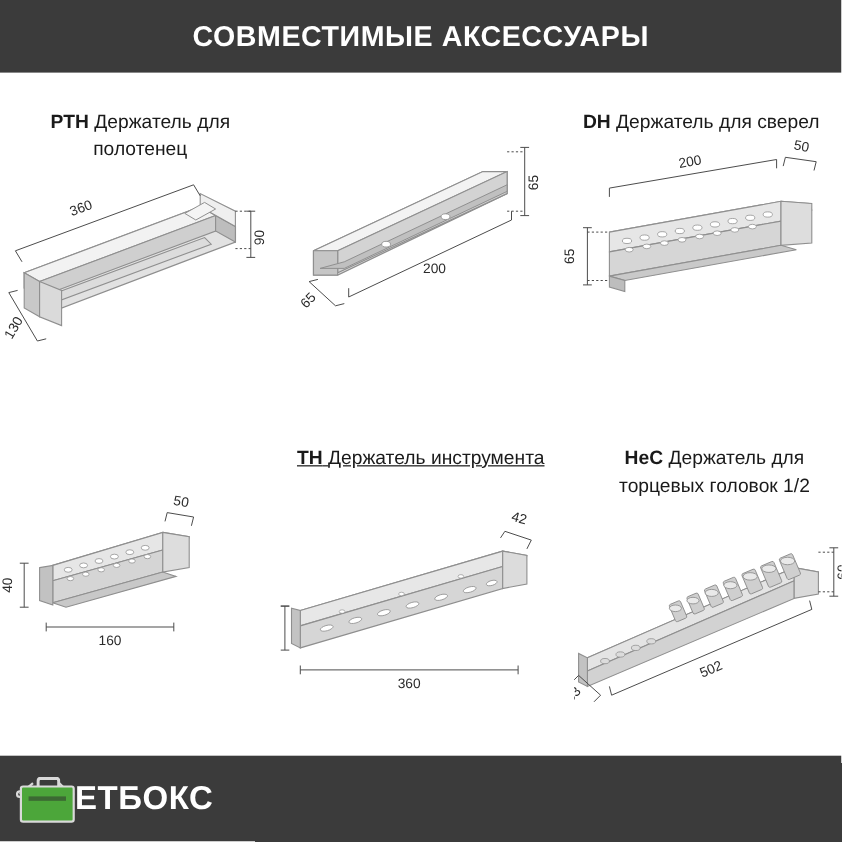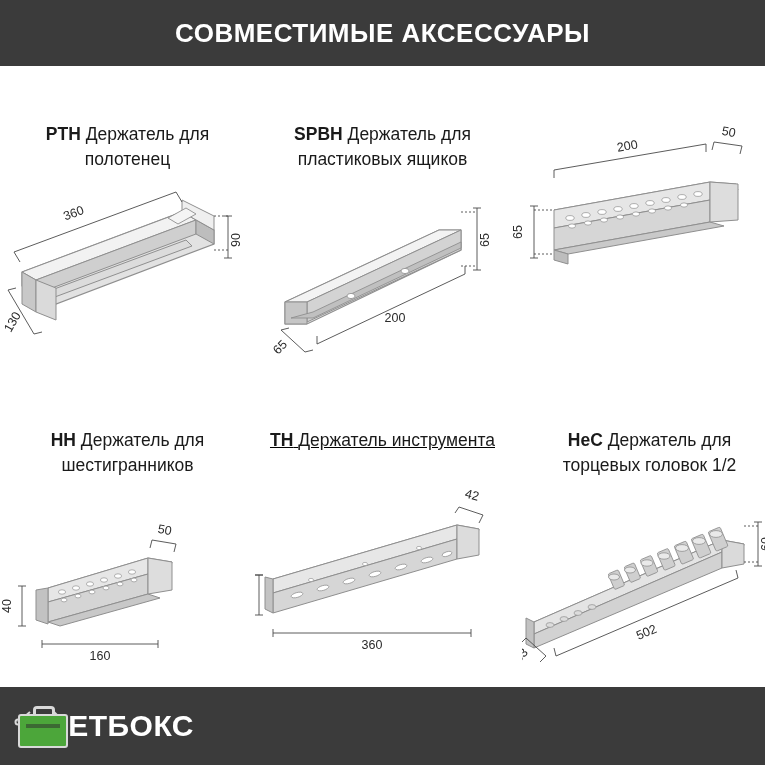--- a/index.html
+++ b/index.html
@@ -111,21 +111,20 @@
     letter-spacing: 0.5px;
   }
 
   
   .grid {
     position: absolute;
     left: 0;
     top: 66px;
     width: 765px;
     height: 621px;
-    margin-top: 24px;
   }
   .cell {
     position: absolute;
     width: 255px;
   }
   .cell-title {
     text-align: center;
     font-size: 17.5px;
     line-height: 25px;
     color: #1a1a1a;
@@ -200,24 +199,20 @@
             <line x1="34" y1="162" x2="42" y2="160"></line>
           </g>
           <text class="dim-text" x="75" y="45" transform="rotate(-20 75 45)" text-anchor="middle">360</text>
           <text class="dim-text" x="240" y="68" transform="rotate(-90 240 68)" text-anchor="middle">90</text>
           <text class="dim-text" x="16" y="152" transform="rotate(-60 16 152)" text-anchor="middle">130</text>
         </svg>
       </div>
     </div>
 
     <div class="cell" style="left:255px; top:32px;">
-      <div class="cell-title">
-        <b>SPBH</b>
-        <span>Держатель для пластиковых ящиков</span>
-      </div>
       <div class="art">
         <svg width="255" height="200" viewBox="0 0 255 200">
           <g>
             <polygon points="30,130 184,58 206,58 206,78 52,152 30,152" fill="#e4e4e4" stroke="#8f8f8f" stroke-width="1.2"></polygon>
             <polygon points="30,130 184,58 206,58 52,130" fill="#f3f3f3" stroke="#8f8f8f" stroke-width="1"></polygon>
             <polygon points="52,130 206,58 206,78 52,150" fill="#d3d3d3" stroke="#8f8f8f" stroke-width="1"></polygon>
             <polygon points="30,130 52,130 52,152 30,152" fill="#c6c6c6" stroke="#8f8f8f" stroke-width="1"></polygon>
 
             <polygon points="36,146 58,146 206,76 206,70 58,140" fill="#c0c0c0" stroke="#8f8f8f" stroke-width="0.9"></polygon>
 
@@ -241,20 +236,24 @@
             <line x1="50" y1="180" x2="58" y2="178"></line>
           </g>
           <text class="dim-text" x="234" y="68" transform="rotate(-90 234 68)" text-anchor="middle">65</text>
           <text class="dim-text" x="140" y="150" text-anchor="middle">200</text>
           <text class="dim-text" x="28" y="178" transform="rotate(-45 28 178)" text-anchor="middle">65</text>
         </svg>
       </div>
     </div>
 
     <div class="cell" style="left:510px; top:32px;">
+      <div class="cell-title">
+        <b>DH</b>
+        <span>Держатель для сверел</span>
+      </div>
       <div class="art">
         <svg width="255" height="200" viewBox="0 0 255 200">
           <g>
 
             <polygon points="44,88 200,60 226,62 228,68 70,96" fill="#f1f1f1" stroke="#8f8f8f" stroke-width="1"></polygon>
 
             <polygon points="44,88 200,60 200,78 44,106" fill="#e6e6e6" stroke="#8f8f8f" stroke-width="1"></polygon>
 
             <polygon points="44,106 200,78 200,100 44,128" fill="#d6d6d6" stroke="#8f8f8f" stroke-width="1"></polygon>
 
@@ -303,24 +302,20 @@
             <line x1="24" y1="132" x2="42" y2="132" stroke-dasharray="2,2"></line>
           </g>
           <text class="dim-text" x="118" y="28" transform="rotate(-10 118 28)" text-anchor="middle">200</text>
           <text class="dim-text" x="218" y="14" transform="rotate(10 218 14)" text-anchor="middle">50</text>
           <text class="dim-text" x="12" y="110" transform="rotate(-90 12 110)" text-anchor="middle">65</text>
         </svg>
       </div>
     </div>
 
     <div class="cell" style="left:0px; top:338px;">
-      <div class="cell-title">
-        <b>HH</b>
-        <span>Держатель для шестигранников</span>
-      </div>
       <div class="art">
         <svg width="255" height="200" viewBox="0 0 255 200">
           <g>
             <polygon points="48,110 148,80 172,84 170,92 70,120" fill="#f1f1f1" stroke="#8f8f8f" stroke-width="1"></polygon>
             <polygon points="48,110 148,80 148,96 48,124" fill="#e6e6e6" stroke="#8f8f8f" stroke-width="1"></polygon>
             <polygon points="48,124 148,96 148,116 48,144" fill="#d5d5d5" stroke="#8f8f8f" stroke-width="1"></polygon>
             <polygon points="48,144 148,116 160,120 60,148" fill="#c8c8c8" stroke="#8f8f8f" stroke-width="1"></polygon>
             <polygon points="148,80 172,84 172,112 148,116" fill="#dddddd" stroke="#8f8f8f" stroke-width="1"></polygon>
             <polygon points="36,112 48,110 48,146 36,142" fill="#c2c2c2" stroke="#8f8f8f" stroke-width="1"></polygon>
             <g fill="#ffffff" stroke="#8f8f8f" stroke-width="0.7">

